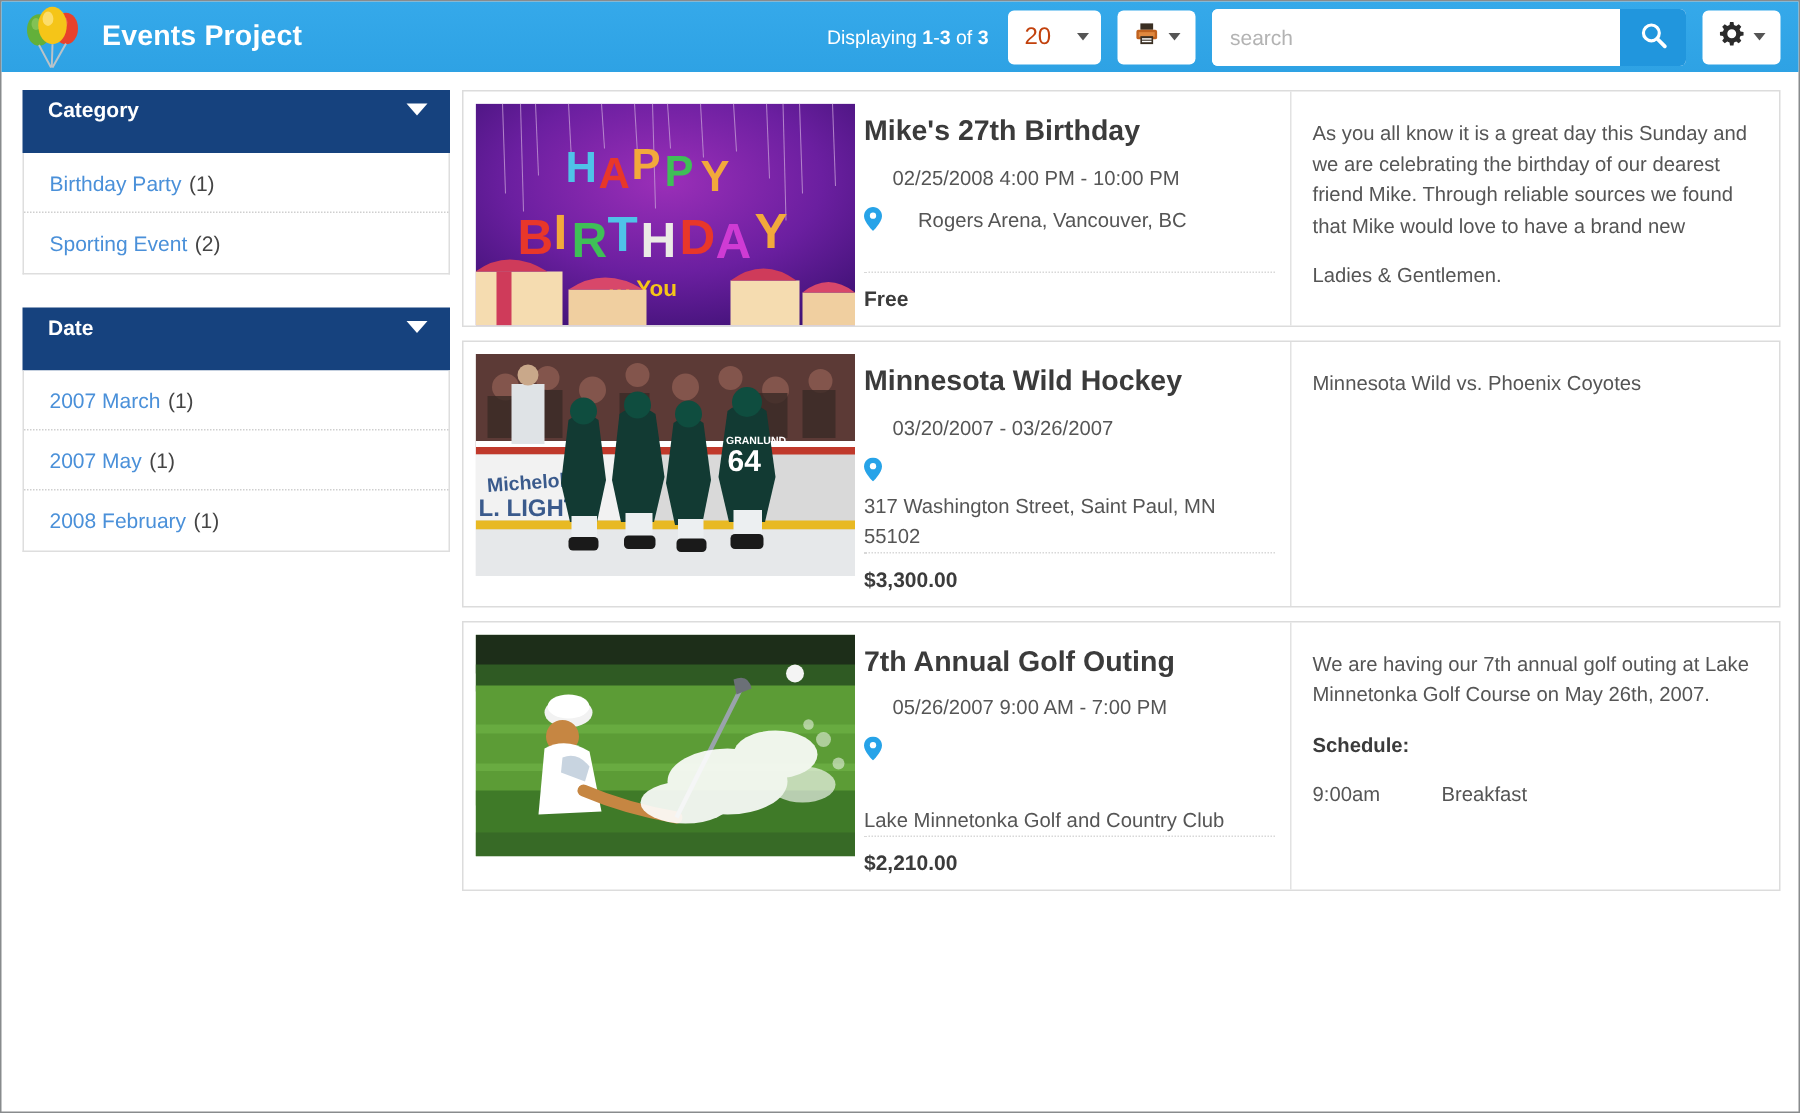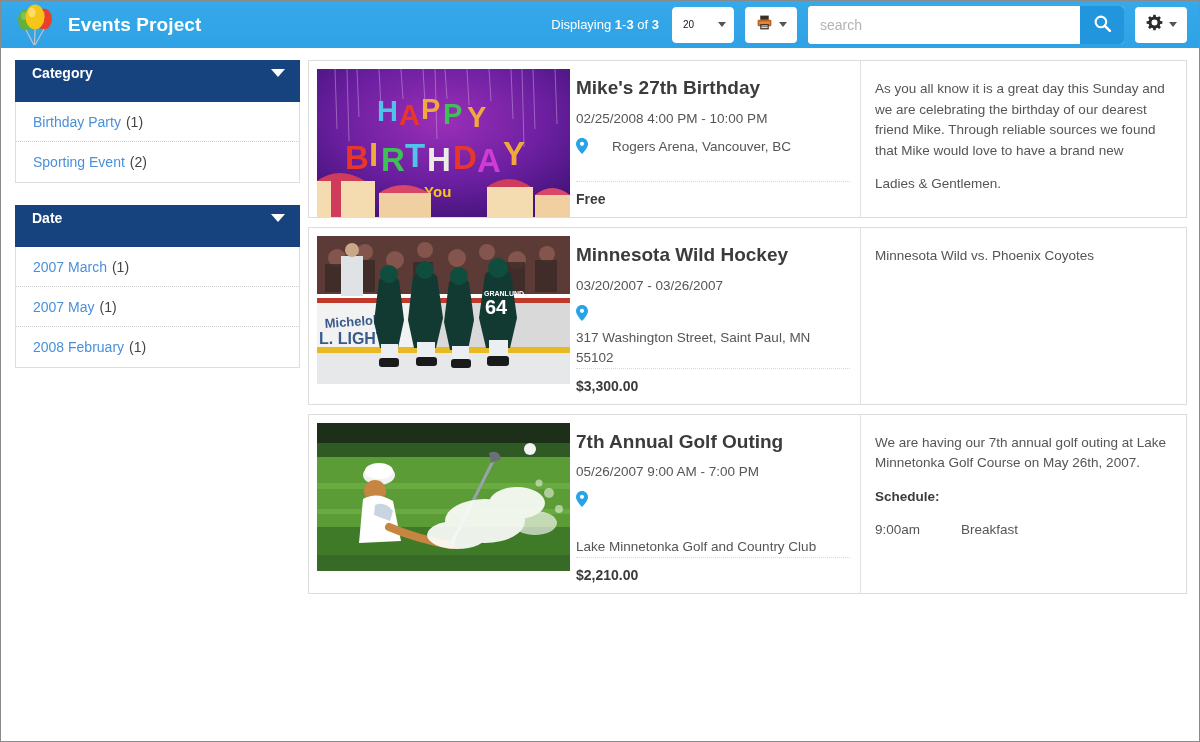--- a/index.html
+++ b/index.html
@@ -73,21 +73,21 @@
     background: #ffffff;
     border-radius: 4px;
     border: 1px solid #ffffff;
     box-sizing: border-box;
     display: flex;
     align-items: center;
     justify-content: space-between;
     padding: 0 7px 0 10px;
     cursor: pointer;
   }
-  .pagesize .val { font-size: 10px; color: #0f172a; }
+  .pagesize .val { font-size: 16px; color: #c2410c; }
   .caret-dn {
     width: 0; height: 0;
     border-left: 4px solid transparent;
     border-right: 4px solid transparent;
     border-top: 5px solid #555;
   }
 
   .iconbtn {
     height: 36px;
     min-width: 52px;
@@ -229,20 +229,21 @@
     font-weight: bold;
     color: #3b3b3b;
     line-height: 1.15;
     margin-bottom: 12px;
     white-space: nowrap;
   }
   .ev-date {
     font-size: 13.5px;
     color: #555;
     margin-bottom: 11px;
+    margin-left: 19px;
   }
   .ev-loc {
     font-size: 13.5px;
     color: #555;
     display: flex;
     align-items: flex-start;
     gap: 24px;
     flex-wrap: wrap;
     line-height: 1.45;
   }

